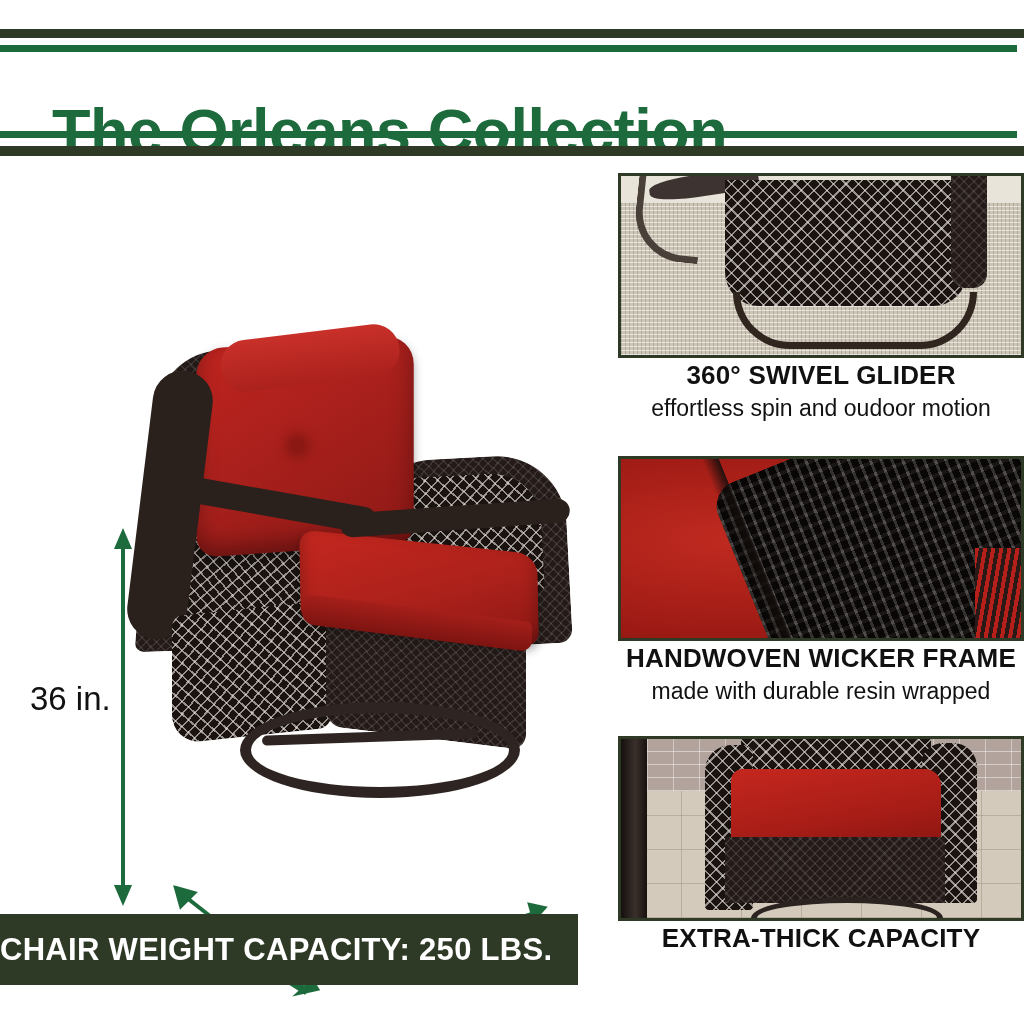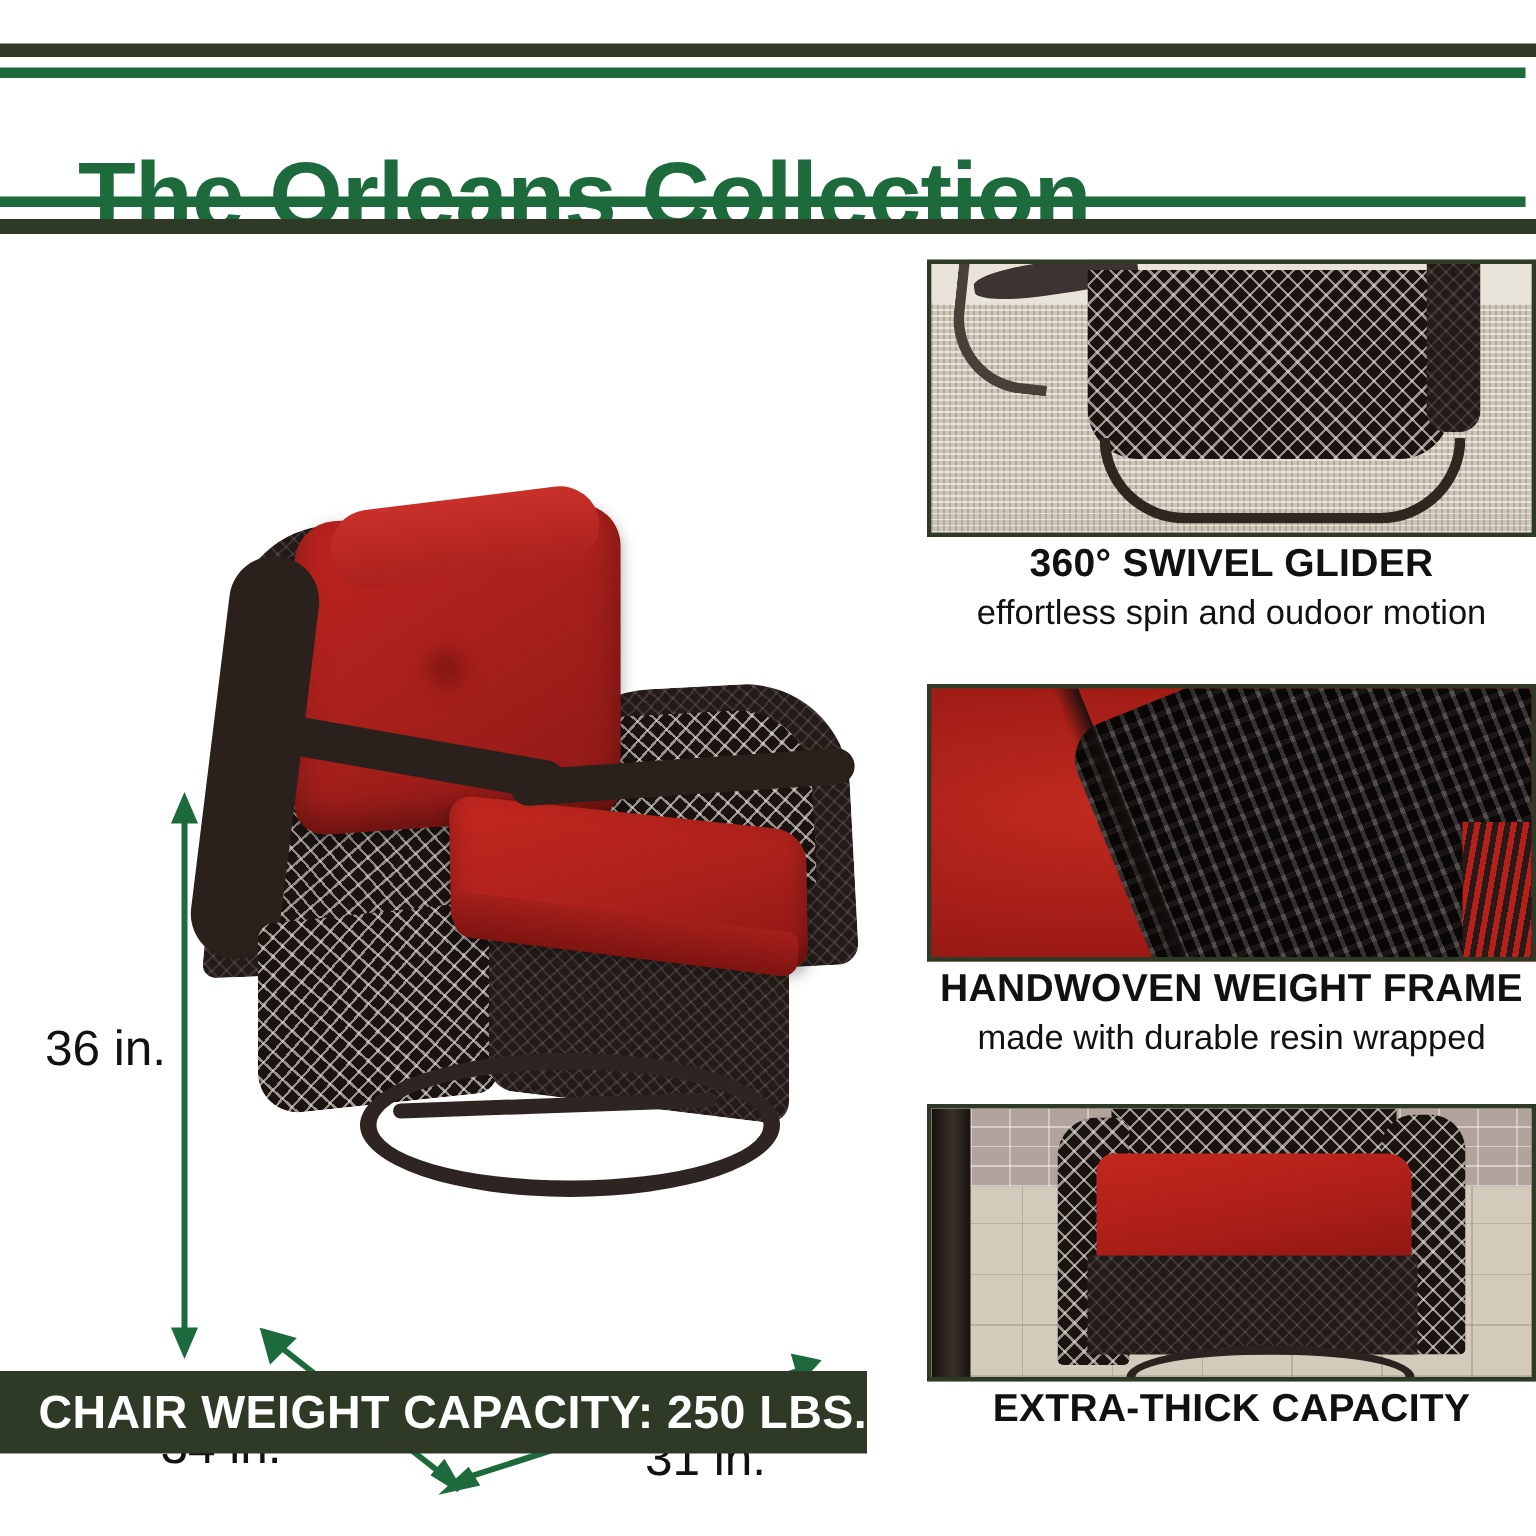--- a/index.html
+++ b/index.html
@@ -137,23 +137,23 @@
   }
 
   
   #dims{position:absolute;left:0;top:0;width:600px;height:905px;pointer-events:none;}
   #dim-height-label{left:28px;top:511px;}
   #dim-depth-label{left:105px;top:776px;}
   #dim-width-label{left:428px;top:785px;}
 
   
   #weight-banner{
-    position:absolute;left:0;top:914px;width:578px;height:55px;
+    position:absolute;left:0;top:914px;width:578px;height:71px;
     background:#2f3a26;
-    display:flex;align-items:center;justify-content:flex-end;
+    display:flex;align-items:center;justify-content:flex-start;
   }
   #weight-banner-text{
     color:#ffffff;font-size:31px;font-weight:700;letter-spacing:.3px;white-space:nowrap;
   }
 
   
   #features{position:absolute;left:618px;top:173px;width:406px;height:845px;}
   .feature{position:absolute;left:0;width:406px;}
   #feature-0{top:0px;}
   #feature-1{top:283px;}
@@ -357,21 +357,21 @@
       <div class="feature-sub">effortless spin and oudoor motion</div>
     </div>
 
     <div class="feature" id="feature-1">
       <div class="feature-photo" id="photo-wicker">
         <div class="fabric"></div>
         <div class="weave-band"></div>
         <div class="weave-edge"></div>
         <div class="red-strip"></div>
       </div>
-      <div class="feature-caption">HANDWOVEN WEIGHT FRAME</div>
+      <div class="feature-caption">HANDWOVEN WICKER FRAME</div>
       <div class="feature-sub">made with durable resin wrapped</div>
     </div>
 
     <div class="feature" id="feature-2">
       <div class="feature-photo" id="photo-cushion">
         <div class="brick"></div>
         <div class="patio"></div>
         <div class="post"></div>
         <div class="back-mesh mesh"></div>
         <div class="arm-left mesh"></div>

